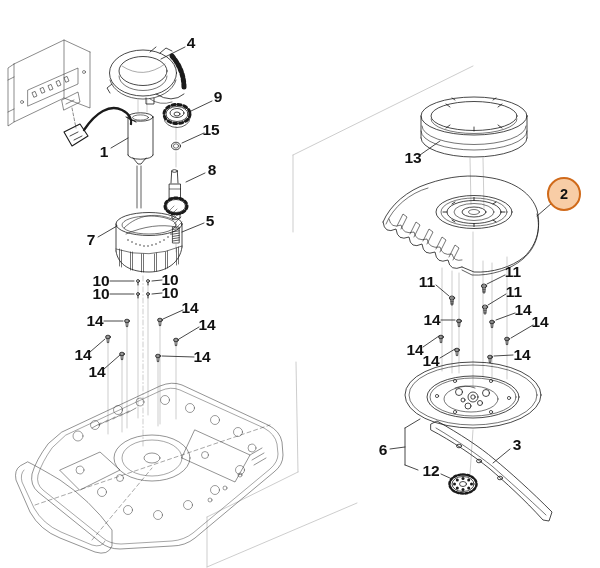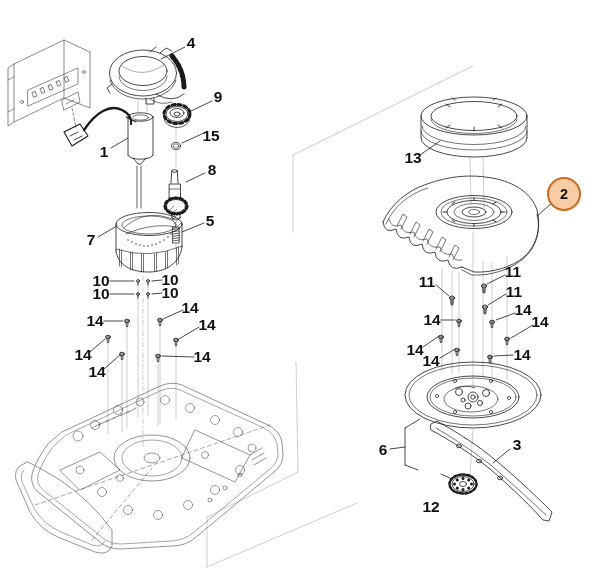--- a/index.html
+++ b/index.html
@@ -391,21 +391,21 @@
     <line x1="513" y1="355" x2="494" y2="356"></line>
     <path d="M390,449 L405,447 M405,428 L405,465 M405,428 L420,419 M405,465 L418,470"></path>
     <line x1="441" y1="474" x2="452" y2="479"></line>
     <line x1="510" y1="449" x2="493" y2="463"></line>
   </g>
 </svg>
 
 <div id="callouts">
       <div class="callout" style="left: 191px; top: 43px;">4</div>
       <div class="callout" style="left: 218px; top: 97px;">9</div>
-      <div class="callout" style="left: 211px; top: 136px;">15</div>
+      <div class="callout" style="left: 211px; top: 130px;">15</div>
       <div class="callout" style="left: 104px; top: 152px;">1</div>
       <div class="callout" style="left: 212px; top: 170px;">8</div>
       <div class="callout" style="left: 210px; top: 221px;">5</div>
       <div class="callout" style="left: 91px; top: 240px;">7</div>
       <div class="callout" style="left: 101px; top: 281px;">10</div>
       <div class="callout" style="left: 170px; top: 280px;">10</div>
       <div class="callout" style="left: 101px; top: 294px;">10</div>
       <div class="callout" style="left: 170px; top: 293px;">10</div>
       <div class="callout" style="left: 95px; top: 321px;">14</div>
       <div class="callout" style="left: 190px; top: 308px;">14</div>
@@ -418,17 +418,17 @@
       <div class="callout" style="left: 513px; top: 272px;">11</div>
       <div class="callout" style="left: 427px; top: 282px;">11</div>
       <div class="callout" style="left: 514px; top: 292px;">11</div>
       <div class="callout" style="left: 432px; top: 320px;">14</div>
       <div class="callout" style="left: 523px; top: 310px;">14</div>
       <div class="callout" style="left: 540px; top: 322px;">14</div>
       <div class="callout" style="left: 415px; top: 350px;">14</div>
       <div class="callout" style="left: 431px; top: 361px;">14</div>
       <div class="callout" style="left: 522px; top: 355px;">14</div>
       <div class="callout" style="left: 383px; top: 450px;">6</div>
-      <div class="callout" style="left: 431px; top: 471px; margin-top: 36px;">12</div>
+      <div class="callout" style="left: 431px; top: 471px;">12</div>
       <div class="callout" style="left: 517px; top: 445px;">3</div>
     </div>
 
 </div>
 
 </body></html>

